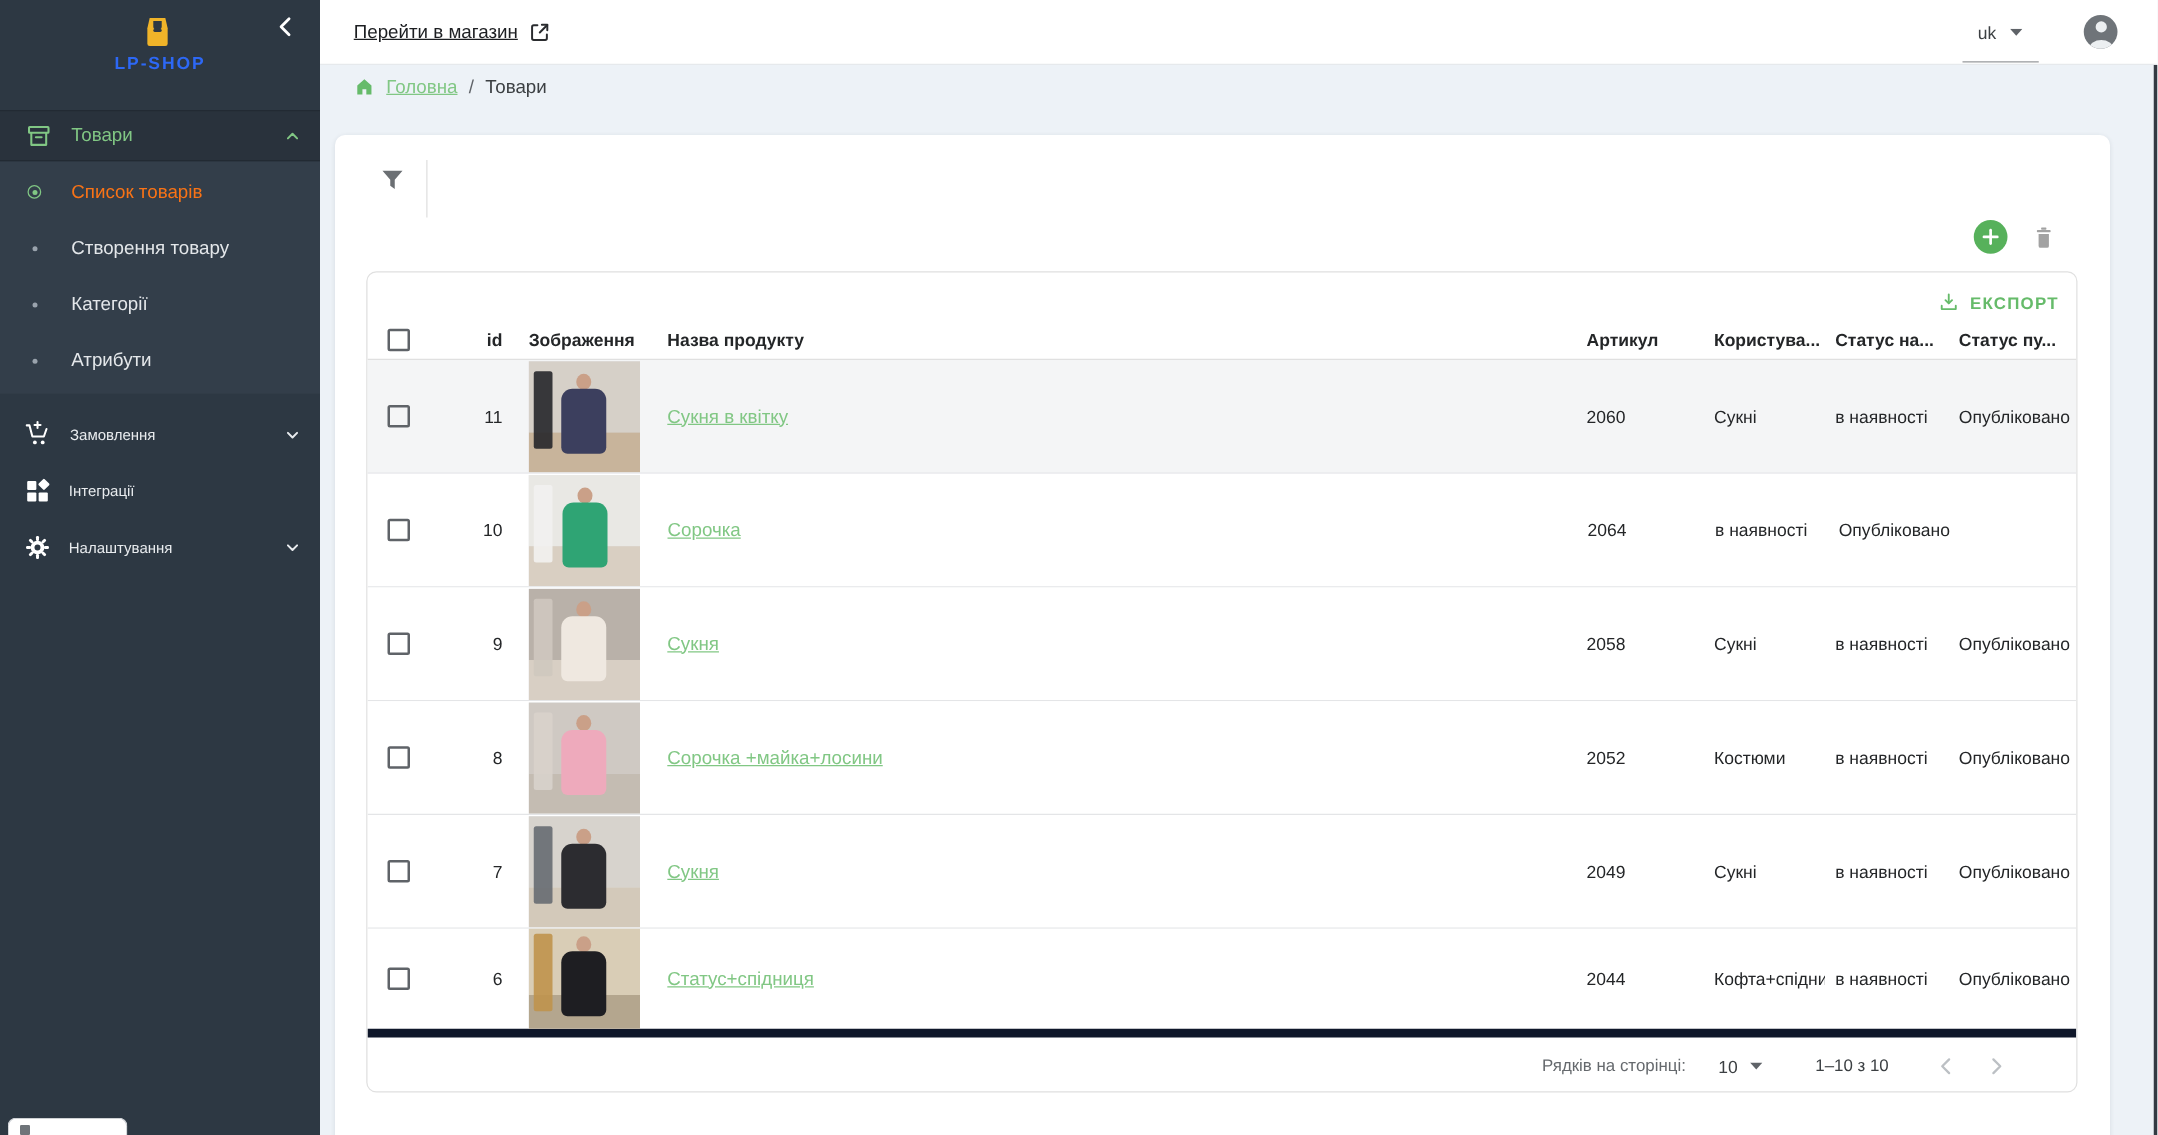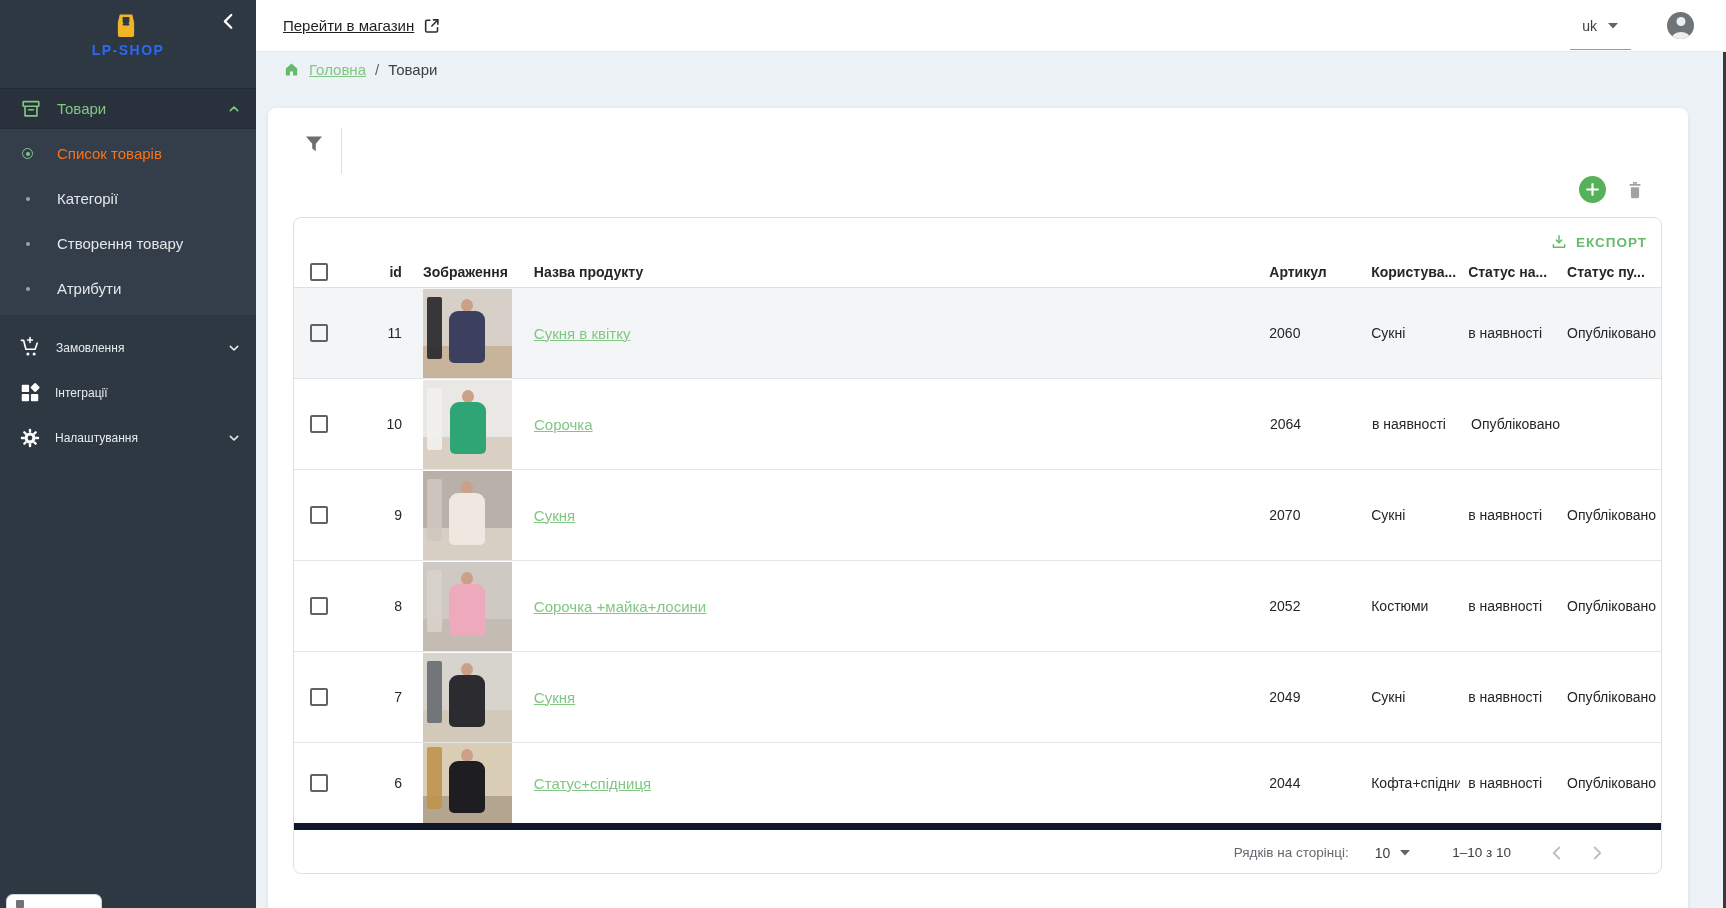--- a/index.html
+++ b/index.html
@@ -126,25 +126,25 @@
     </span>
   </div>
 
   <div class="submenu">
     <div class="subitem active">
       <span class="bullet-active"></span>
       <span class="nav-label">Список товарів</span>
     </div>
     <div class="subitem">
       <span class="bullet-dot"></span>
-      <span class="nav-label">Категорії</span>
+      <span class="nav-label">Створення товару</span>
     </div>
     <div class="subitem">
       <span class="bullet-dot"></span>
-      <span class="nav-label">Створення товару</span>
+      <span class="nav-label">Категорії</span>
     </div>
     <div class="subitem">
       <span class="bullet-dot"></span>
       <span class="nav-label">Атрибути</span>
     </div>
   </div>
 
   <div class="nav-item">
     <span>
       <svg width="23" height="23" viewBox="0 0 24 24" fill="none" stroke="#ffffff" stroke-width="1.7" stroke-linecap="round" stroke-linejoin="round">
@@ -353,21 +353,21 @@
         <div class="ph-wall" style="background: rgb(185, 177, 169);"></div>
         <div class="ph-floor" style="background: rgb(216, 207, 196);"></div>
         <div class="ph-accent" style="background: rgb(207, 200, 191);"></div>
         <div class="ph-head"></div>
         <div class="ph-subject" style="background: rgb(239, 232, 224);"></div>
       </div>
     </div>
     <div class="c c-name">
             <span class="plink">Сукня</span>
           </div>
-    <div class="c c-sku">2070</div>
+    <div class="c c-sku">2058</div>
     <div class="c c-cat">Сукні</div>
     <div class="c c-stock">в наявності</div>
     <div class="c c-pub">Опубліковано</div>
   </div>
 
   <div class="trow">
     <div class="c c-check">
             <span class="checkbox"></span>
           </div>
     <div class="c c-id">8</div>

